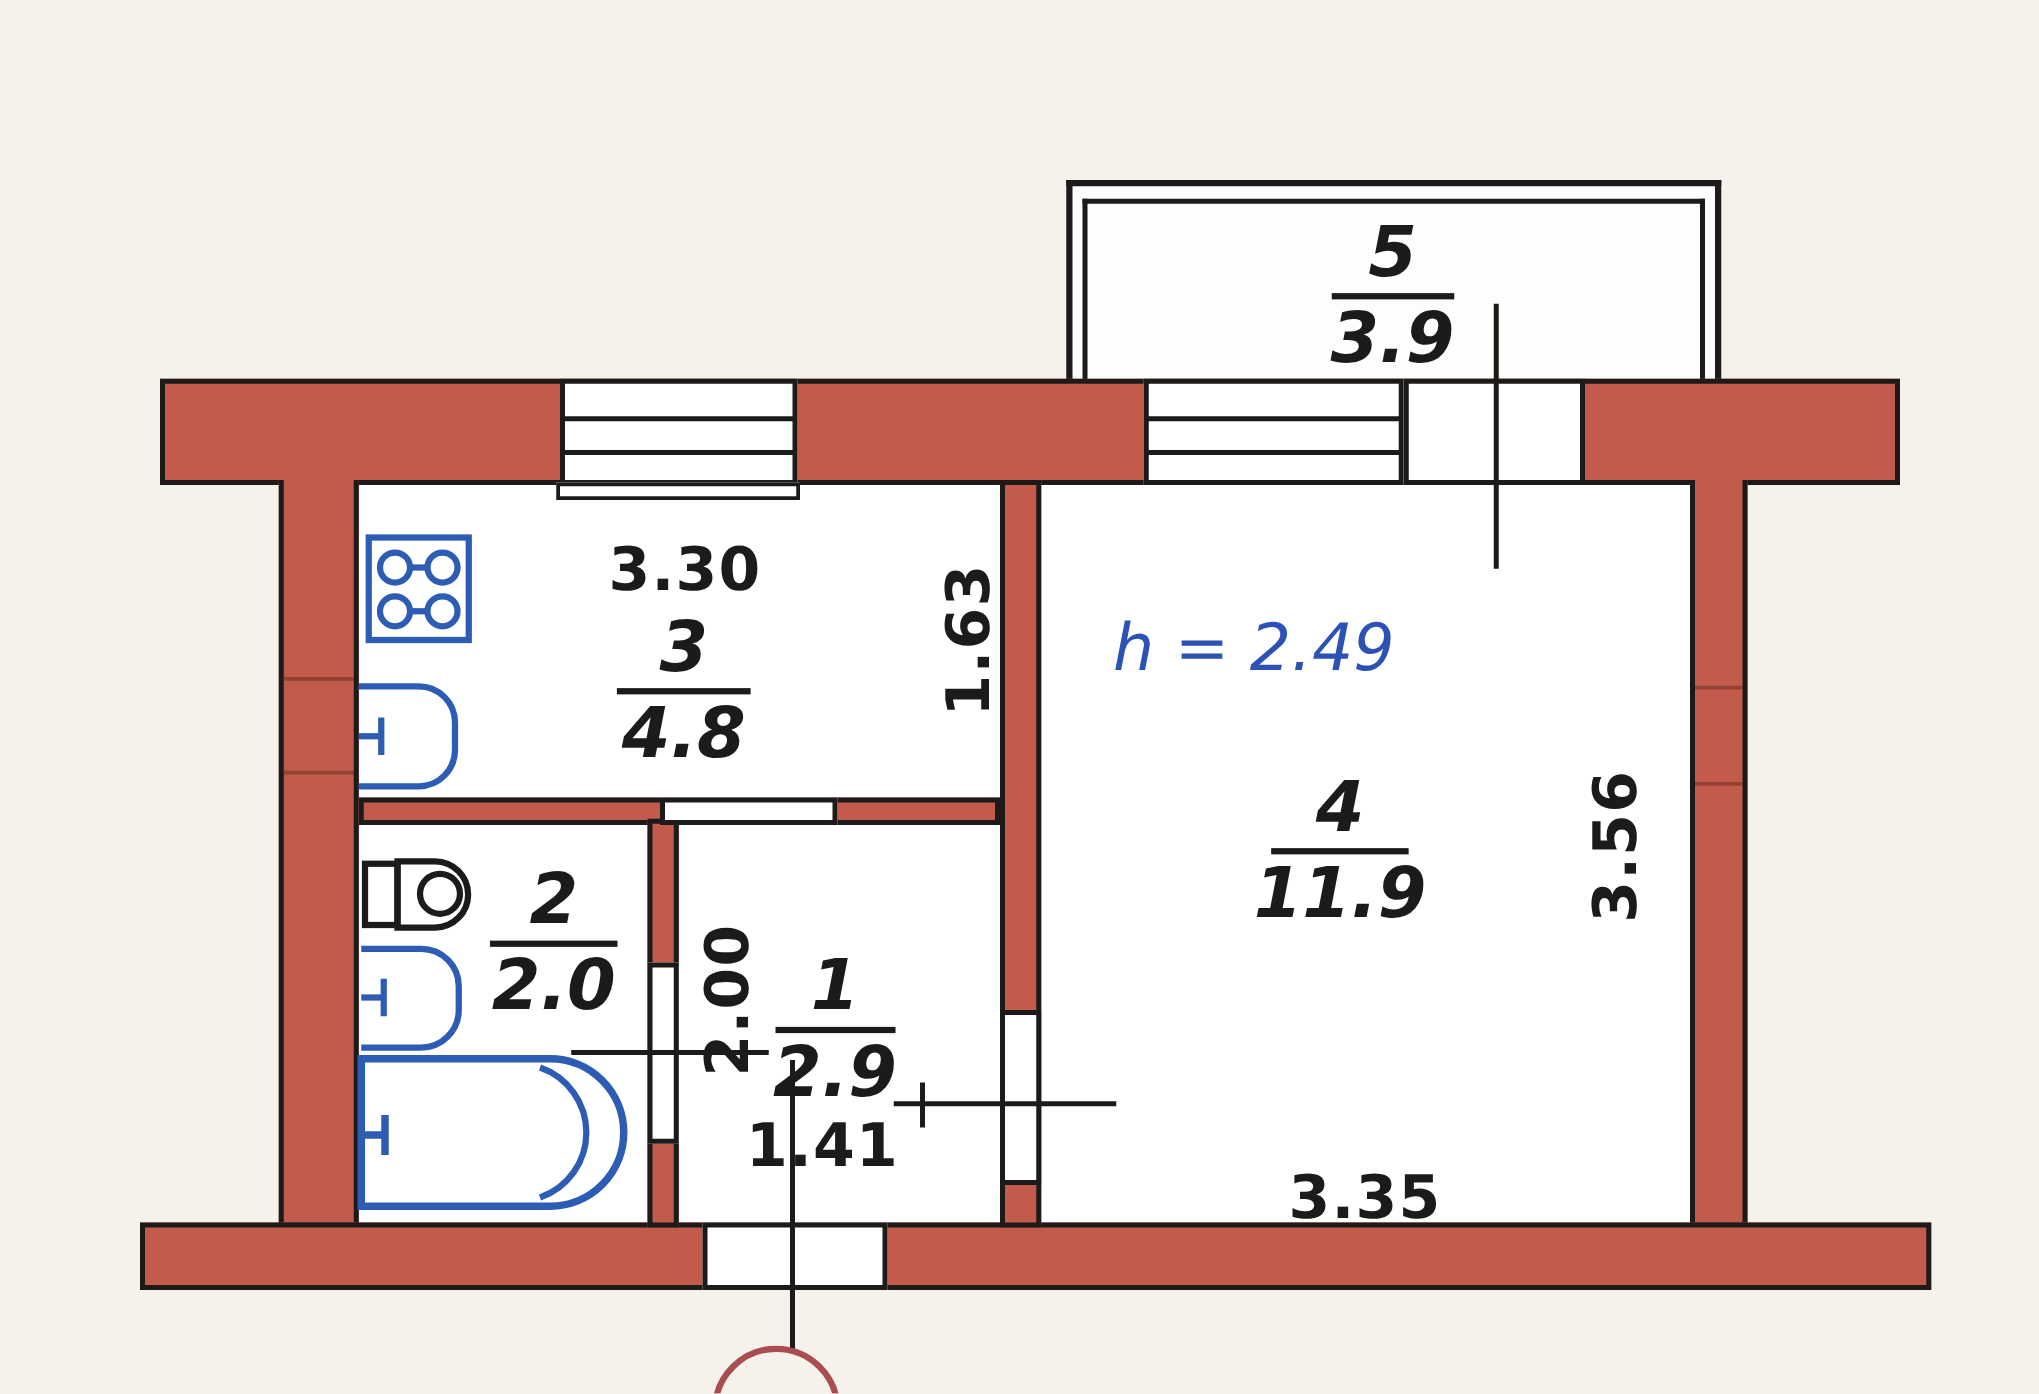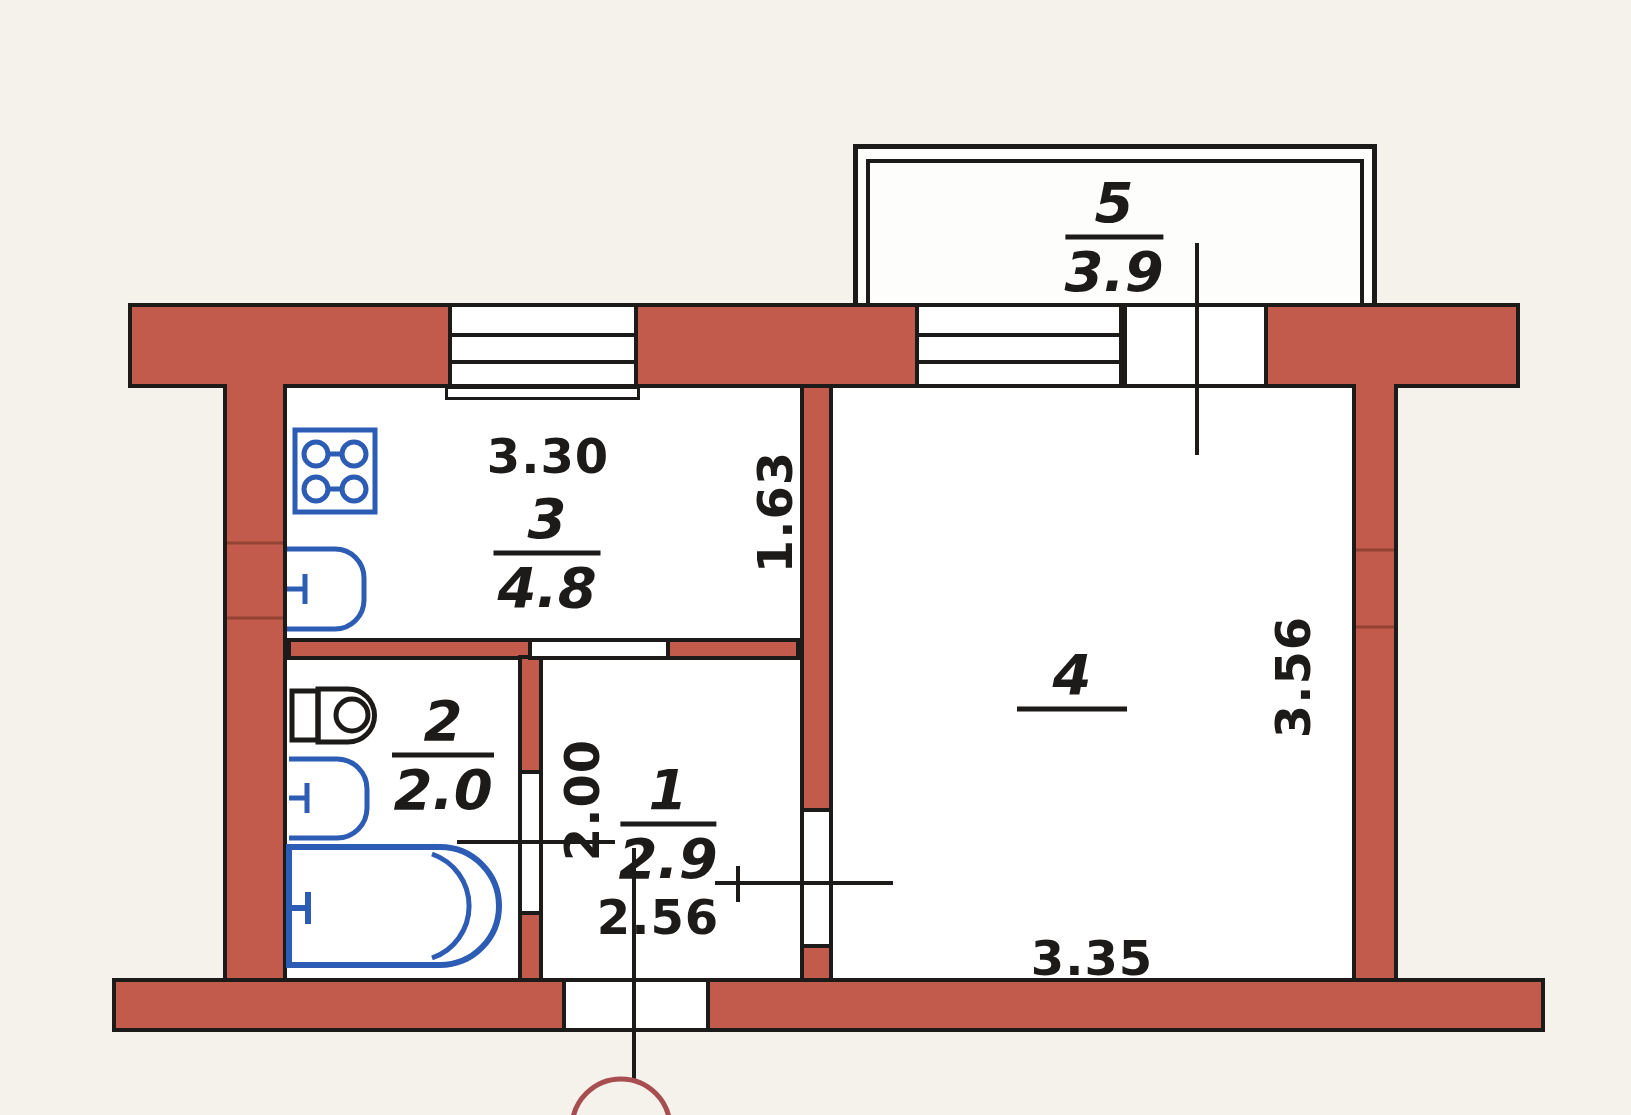--- a/index.html
+++ b/index.html
@@ -123,28 +123,30 @@
     <span class="den">2.0</span>
   </div>
   <div class="frac" style="left:668px;top:824px;">
     <span class="num">1</span>
     <span class="bar" style="width:96px;"></span>
     <span class="den">2.9</span>
   </div>
   <div class="frac" style="left:1072px;top:681px;">
     <span class="num">4</span>
     <span class="bar" style="width:110px;"></span>
+    <span class="den">11.9</span>
   </div>
   <div class="frac" style="left:1114px;top:237px;">
     <span class="num">5</span>
     <span class="bar" style="width:98px;"></span>
     <span class="den">3.9</span>
   </div>
 
   <div class="dim" style="left:548px;top:456px;">3.30</div>
   <div class="dim rot" style="left:775px;top:512px;">1.63</div>
   <div class="dim rot" style="left:582px;top:800px;">2.00</div>
-  <div class="dim" style="left:658px;top:917px;">2.56</div>
+  <div class="dim" style="left:658px;top:917px;">1.41</div>
   <div class="dim" style="left:1092px;top:942px;margin-top:16px;">3.35</div>
   <div class="dim rot" style="left:1293px;top:677px;">3.56</div>
 
+  <div class="note" style="left:1003px;top:519px;">h = 2.49</div>
 
 </div>
 
 </body></html>

